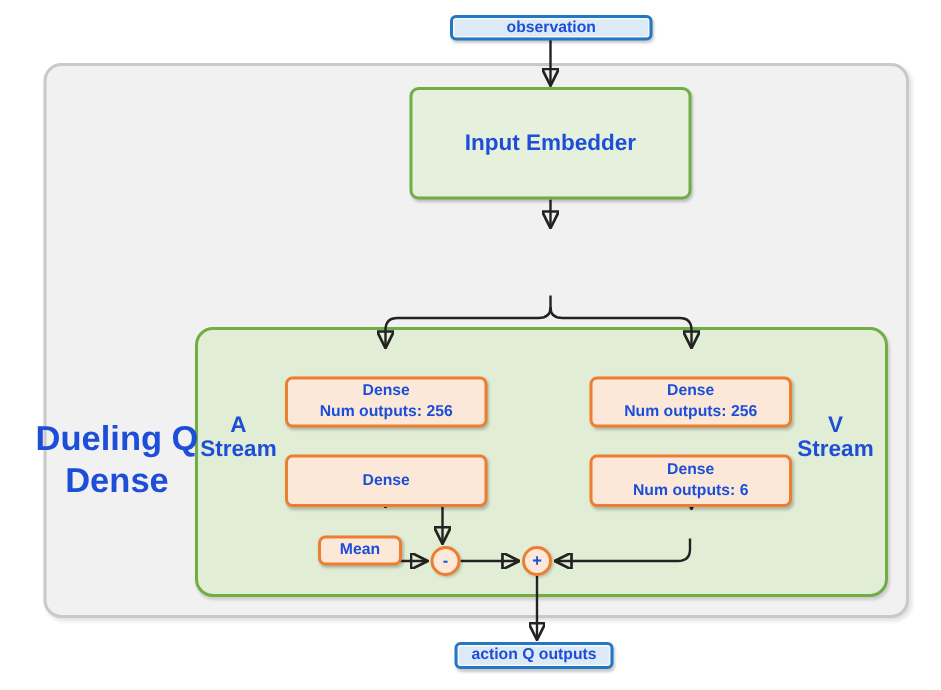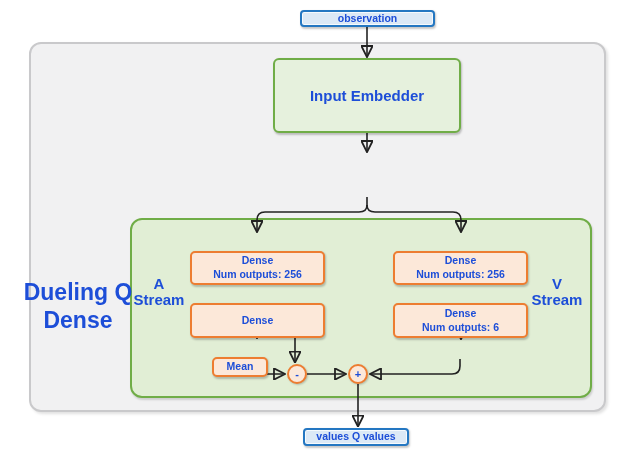--- a/index.html
+++ b/index.html
@@ -144,16 +144,16 @@
     <span>Mean</span>
   </div>
   <div class="abs op-circle minus-circle">
     <span>-</span>
   </div>
   <div class="abs op-circle plus-circle">
     <span>+</span>
   </div>
 
   <div class="abs node blue-node action-q">
-    <span>values Q values</span>
+    <span>action Q outputs</span>
   </div>
 
 </div>
 
 </body></html>

